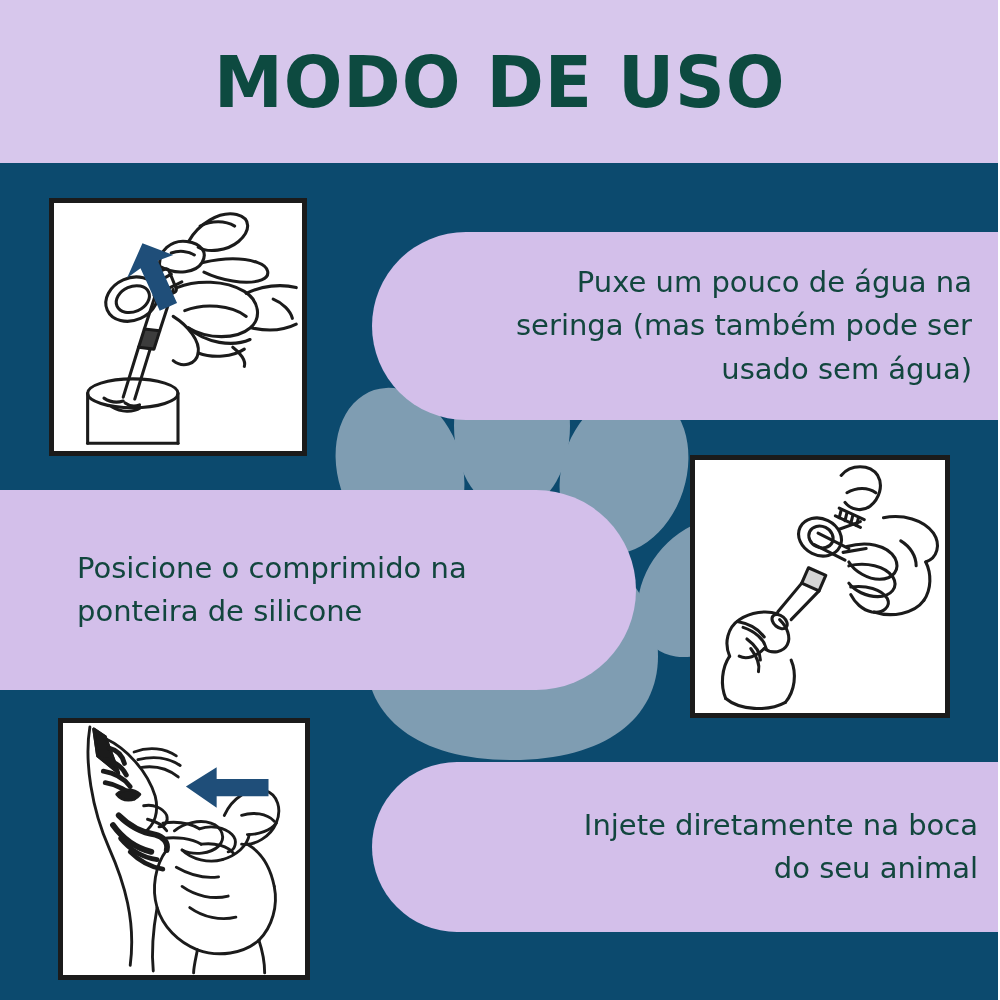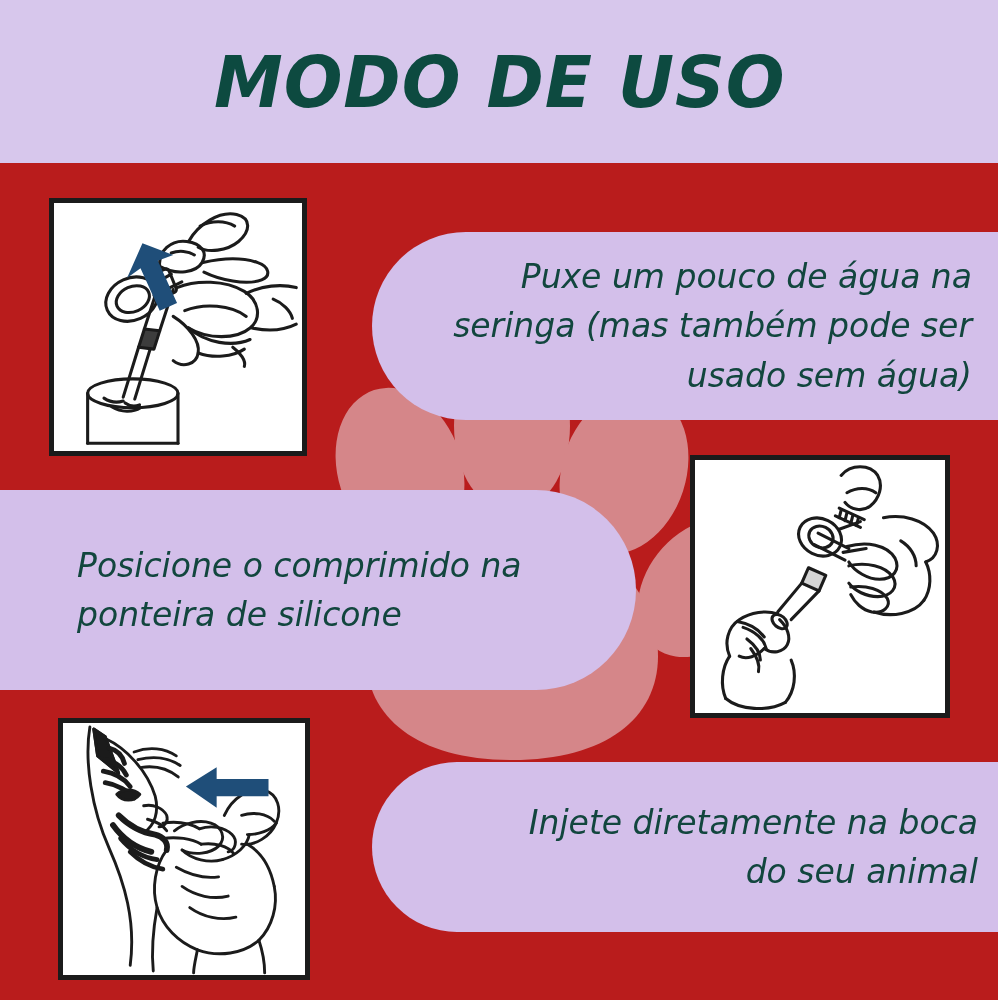--- a/index.html
+++ b/index.html
@@ -11,23 +11,22 @@
     height: 1000px;
     background: #ffffff;
     font-family: "Liberation Sans", sans-serif;
     overflow: hidden;
   }
 
   #poster {
     position: relative;
     width: 998px;
     height: 1000px;
-    background: #b91c1c;
+    background: #0c4a6e;
     overflow: hidden;
-    font-style: italic;
   }
 
   
   .watermark {
     position: absolute;
     left: 250px;
     top: 330px;
     width: 520px;
     height: 520px;
     opacity: 0.5;
@@ -61,21 +60,21 @@
   .pill {
     position: absolute;
     background: #d3bfea;
     display: flex;
     flex-direction: column;
     justify-content: center;
     box-sizing: border-box;
   }
   .pill-text {
     font-family: "DejaVu Sans", sans-serif;
-    font-size: 33px;
+    font-size: 29px;
     color: #12463e;
     line-height: 1.5;
     white-space: pre-line;
   }
 
   
   #pill-1 {
     left: 372px;
     top: 232px;
     width: 640px;

